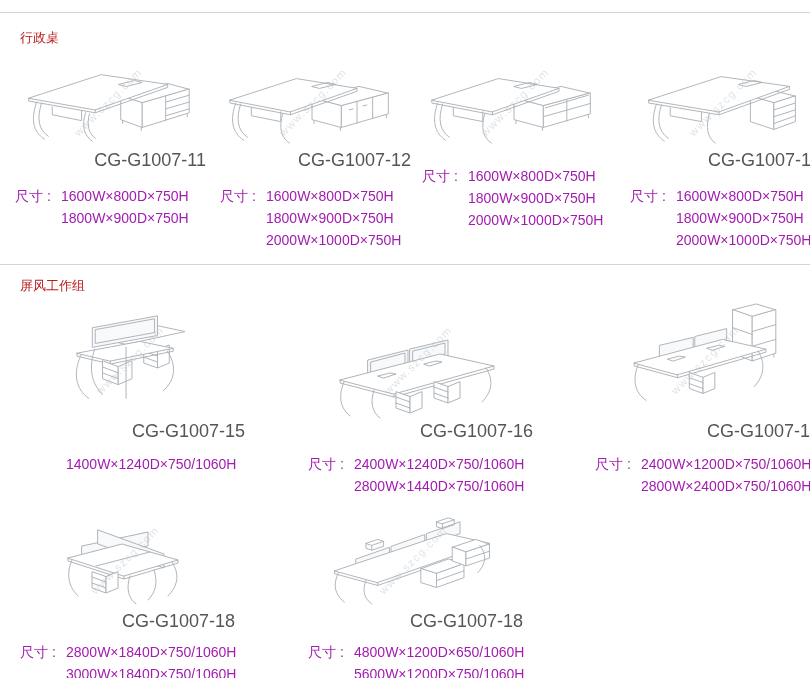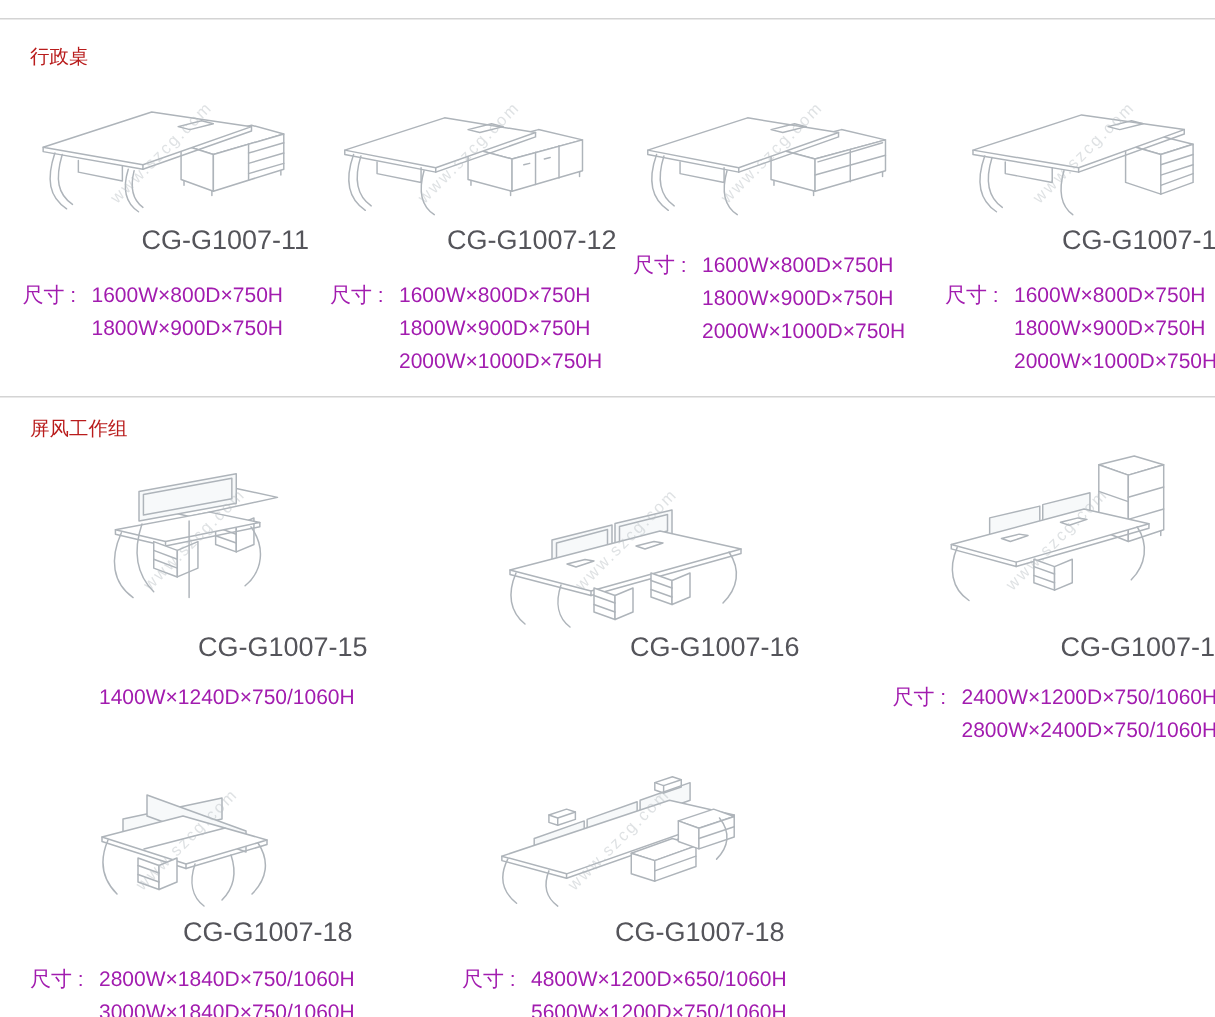--- a/index.html
+++ b/index.html
@@ -231,20 +231,24 @@
         <line x1="100" y1="63" x2="114" y2="68"></line>
         <line x1="100" y1="69" x2="114" y2="74"></line>
         <path d="M10,58 C4,72 6,84 16,92"></path>
         <path d="M152,44 C160,56 158,68 148,78"></path>
         <path d="M40,66 C36,78 38,88 46,94"></path>
       </g>
     </svg>
     <span class="watermark">www.szcg.com</span>
   </div>
   <div class="product-code">CG-G1007-16</div>
+  <div class="dims r2">
+    <div class="dim-row"><span class="dim-label">尺寸 :</span><span>2400W×1240D×750/1060H</span></div>
+    <div class="dim-row"><span class="dim-label"></span><span>2800W×1440D×750/1060H</span></div>
+  </div>
 </div>
 
 <div class="card" style="left:590px;top:300px;width:230px">
   <div class="img-box" style="height:120px">
     <svg width="148" height="118" viewBox="0 0 148 120">
       <g class="art">
         <polygon class="f" points="102,8 126,2 146,8 122,15"></polygon>
         <polygon class="f" points="102,8 102,52 122,60 122,15"></polygon>
         <polygon class="f" points="122,15 122,60 146,52 146,8"></polygon>
         <line x1="122" y1="30" x2="146" y2="23"></line>

